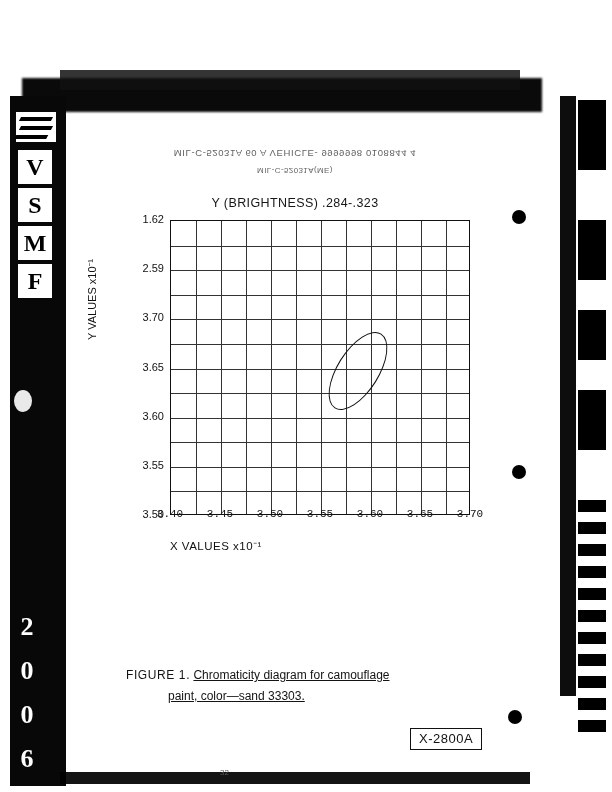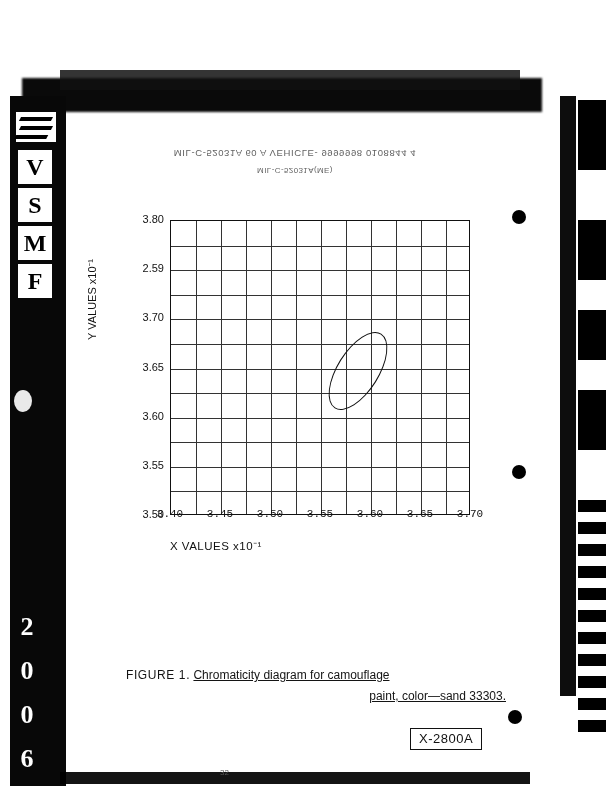--- a/index.html
+++ b/index.html
@@ -330,20 +330,21 @@
 
   <div class="dot-mark" style="left:512px; top:210px; width:14px; height:14px;"></div>
   <div class="dot-mark" style="left:512px; top:465px; width:14px; height:14px;"></div>
   <div class="dot-mark" style="left:508px; top:710px; width:14px; height:14px;"></div>
 
   <div id="doc">
 
     <div class="mirror-line" id="mirror1">MIL-C-52031A 60 A VEHICLE- 9999998 0108844 4</div>
     <div class="mirror-line" id="mirror2">MIL-C-52031A(ME)</div>
 
+    <div id="chart-title">Y (BRIGHTNESS) .284-.323</div>
 
     <div id="plot-wrap">
       <div id="plot">
 
         <div class="gl gl-v" style="left:25px"></div>
         <div class="gl gl-v" style="left:50px"></div>
         <div class="gl gl-v" style="left:75px"></div>
         <div class="gl gl-v" style="left:100px"></div>
         <div class="gl gl-v" style="left:125px"></div>
         <div class="gl gl-v" style="left:150px"></div>
@@ -367,41 +368,41 @@
 
         <div class="ellipse" style="left:166px; top:106px; width:40px; height:86px; transform: rotate(32deg);"></div>
       </div>
 
       <div class="ytick-label" style="top:295px">3.50</div>
       <div class="ytick-label" style="top:245.8px">3.55</div>
       <div class="ytick-label" style="top:196.7px">3.60</div>
       <div class="ytick-label" style="top:147.5px">3.65</div>
       <div class="ytick-label" style="top:98.3px">3.70</div>
       <div class="ytick-label" style="top:49.2px">2.59</div>
-      <div class="ytick-label" style="top:0px">3.80</div>
+      <div class="ytick-label" style="top:0px">1.62</div>
 
       <div class="xtick-label" style="left:0px">3.40</div>
       <div class="xtick-label" style="left:50px">3.45</div>
       <div class="xtick-label" style="left:100px">3.50</div>
       <div class="xtick-label" style="left:150px">3.55</div>
       <div class="xtick-label" style="left:200px">3.60</div>
       <div class="xtick-label" style="left:250px">3.65</div>
       <div class="xtick-label" style="left:300px">3.70</div>
     </div>
 
     <div id="y-axis-label">Y VALUES  x10⁻¹</div>
     <div id="x-axis-label">X VALUES   x10⁻¹</div>
 
     <div id="note">
     </div>
 
     <div id="caption">
       <span class="fig">FIGURE  1.</span>
       <span class="u">Chromaticity diagram for camouflage</span>
-      <div style="margin-left:58px;text-align:right;">
+      <div style="margin-left:42px;">
         <span class="u">paint, color—sand 33303.</span>
       </div>
     </div>
 
     <div id="page-num">32</div>
     <div id="stamp">X-2800A</div>
   </div>
 </div>
 
 </body></html>

